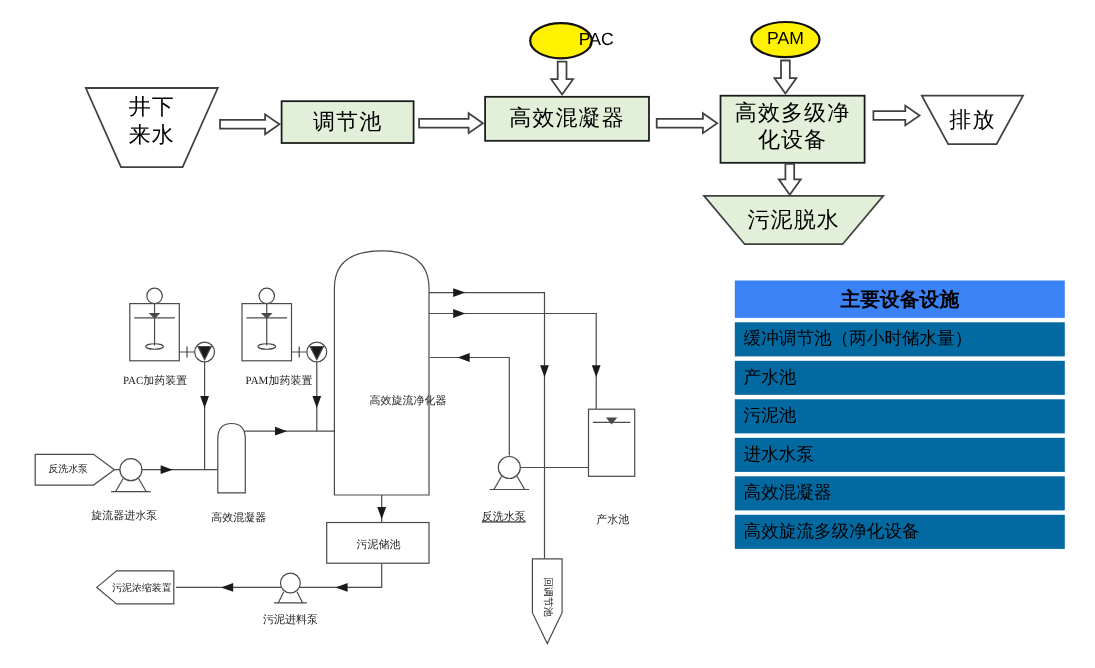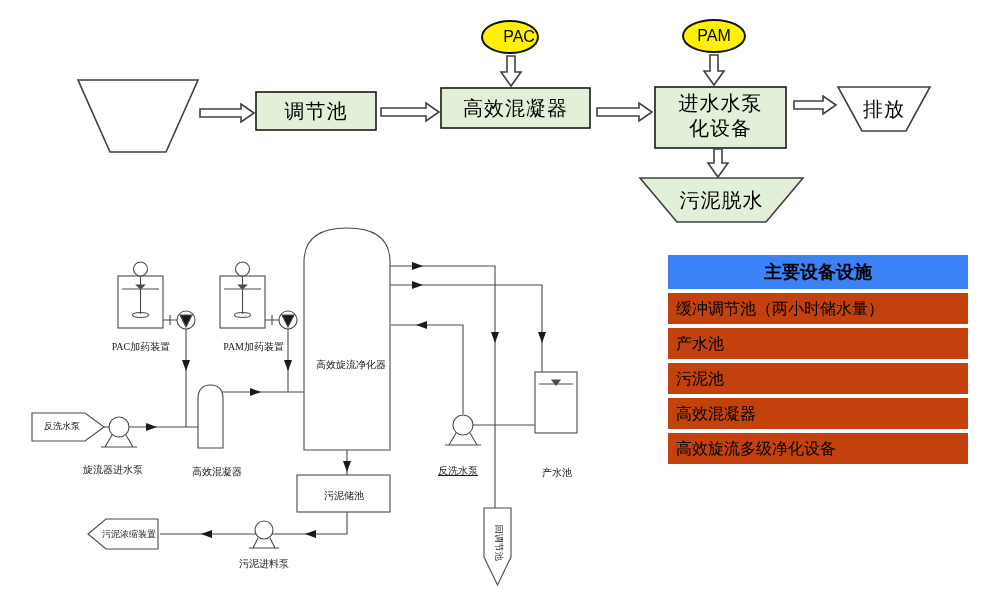--- a/index.html
+++ b/index.html
@@ -8,21 +8,21 @@
   .stage svg{position:absolute;left:0;top:0;}
   .lbl{position:absolute;text-align:center;line-height:1.25;}
   .node-lg{font-size:20px;letter-spacing:1px;}
   .chem{font-family:"Liberation Sans","DejaVu Sans",sans-serif;font-size:16px;font-weight:400;}
   .cad{font-size:10px;color:#1a1a1a;letter-spacing:0;}
   .cad-sm{font-size:9px;color:#1a1a1a;}
   
   .equip-table{position:absolute;left:668px;top:255px;width:300px;}
   .equip-title{background:#3b82f6;height:34px;line-height:34px;text-align:center;
                font-weight:bold;font-size:18px;margin-bottom:4px;}
-  .equip-row{background:#c2410c;height:31px;line-height:31px;text-align:left;
+  .equip-row{background:#0369a1;height:31px;line-height:31px;text-align:left;
              padding-left:8px;font-size:16px;margin-bottom:4px;}
   .rot90{transform:rotate(90deg);transform-origin:center center;}
 </style>
 </head>
 <body>
 
 <div class="stage">
 
   <svg width="995" height="607" viewBox="0 0 995 607">
 
@@ -139,46 +139,51 @@
         <polygon points="427,321 427,329 416,325"></polygon>
         <polygon points="491,332 499,332 495,343"></polygon>
         <polygon points="538,332 546,332 542,343"></polygon>
         <polygon points="343,461 351,461 347,472"></polygon>
         <polygon points="316,530 316,538 305,534"></polygon>
         <polygon points="212,530 212,538 201,534"></polygon>
       </g>
     </g>
   </svg>
 
+  <div class="lbl node-lg" style="left:78px;top:86px;width:120px;">
+    <div>井下</div>
+    <div>来水</div>
+  </div>
   <div class="lbl node-lg" style="left:256px;top:99px;width:120px;">调节池</div>
-  <div class="lbl chem" style="left:455px;top:27px;width:56px;padding-left:36px;">PAC</div>
+  <div class="lbl chem" style="left:478px;top:27px;width:56px;padding-left:36px;">PAC</div>
   <div class="lbl node-lg" style="left:441px;top:96px;width:149px;">高效混凝器</div>
   <div class="lbl chem" style="left:683px;top:26px;width:62px;">PAM</div>
   <div class="lbl node-lg" style="left:655px;top:91px;width:131px;">
-    <div>进水水泵</div>
+    <div>高效多级净</div>
     <div>化设备</div>
   </div>
   <div class="lbl node-lg" style="left:838px;top:97px;width:92px;">排放</div>
   <div class="lbl node-lg" style="left:640px;top:188px;width:163px;">污泥脱水</div>
 
   <div class="lbl cad" style="left:100px;top:341px;width:82px;">PAC加药装置</div>
   <div class="lbl cad" style="left:202px;top:341px;width:82px;text-align:right;">PAM加药装置</div>
-  <div class="lbl cad" style="left:302px;top:359px;width:98px;">高效旋流净化器</div>
+  <div class="lbl cad" style="left:322px;top:359px;width:98px;">高效旋流净化器</div>
   <div class="lbl cad-sm" style="left:36px;top:421px;width:52px;">反洗水泵</div>
   <div class="lbl cad" style="left:72px;top:464px;width:82px;">旋流器进水泵</div>
   <div class="lbl cad" style="left:176px;top:466px;width:82px;">高效混凝器</div>
   <div class="lbl cad" style="left:303px;top:490px;width:82px;">污泥储池</div>
   <div class="lbl cad" style="left:417px;top:465px;width:82px;text-decoration:underline;">反洗水泵</div>
   <div class="lbl cad" style="left:516px;top:467px;width:82px;">产水池</div>
   <div class="lbl cad-sm" style="left:98px;top:529px;width:62px;">污泥浓缩装置</div>
   <div class="lbl cad" style="left:223px;top:558px;width:82px;">污泥进料泵</div>
   <div class="lbl cad-sm rot90" style="left:467px;top:537px;width:62px;">回调节池</div>
 
   <div class="equip-table">
     <div class="equip-title">主要设备设施</div>
     <div class="equip-row">缓冲调节池（两小时储水量）</div>
     <div class="equip-row">产水池</div>
     <div class="equip-row">污泥池</div>
+    <div class="equip-row">进水水泵</div>
     <div class="equip-row">高效混凝器</div>
     <div class="equip-row">高效旋流多级净化设备</div>
   </div>
 
 </div>
 
 </body></html>

